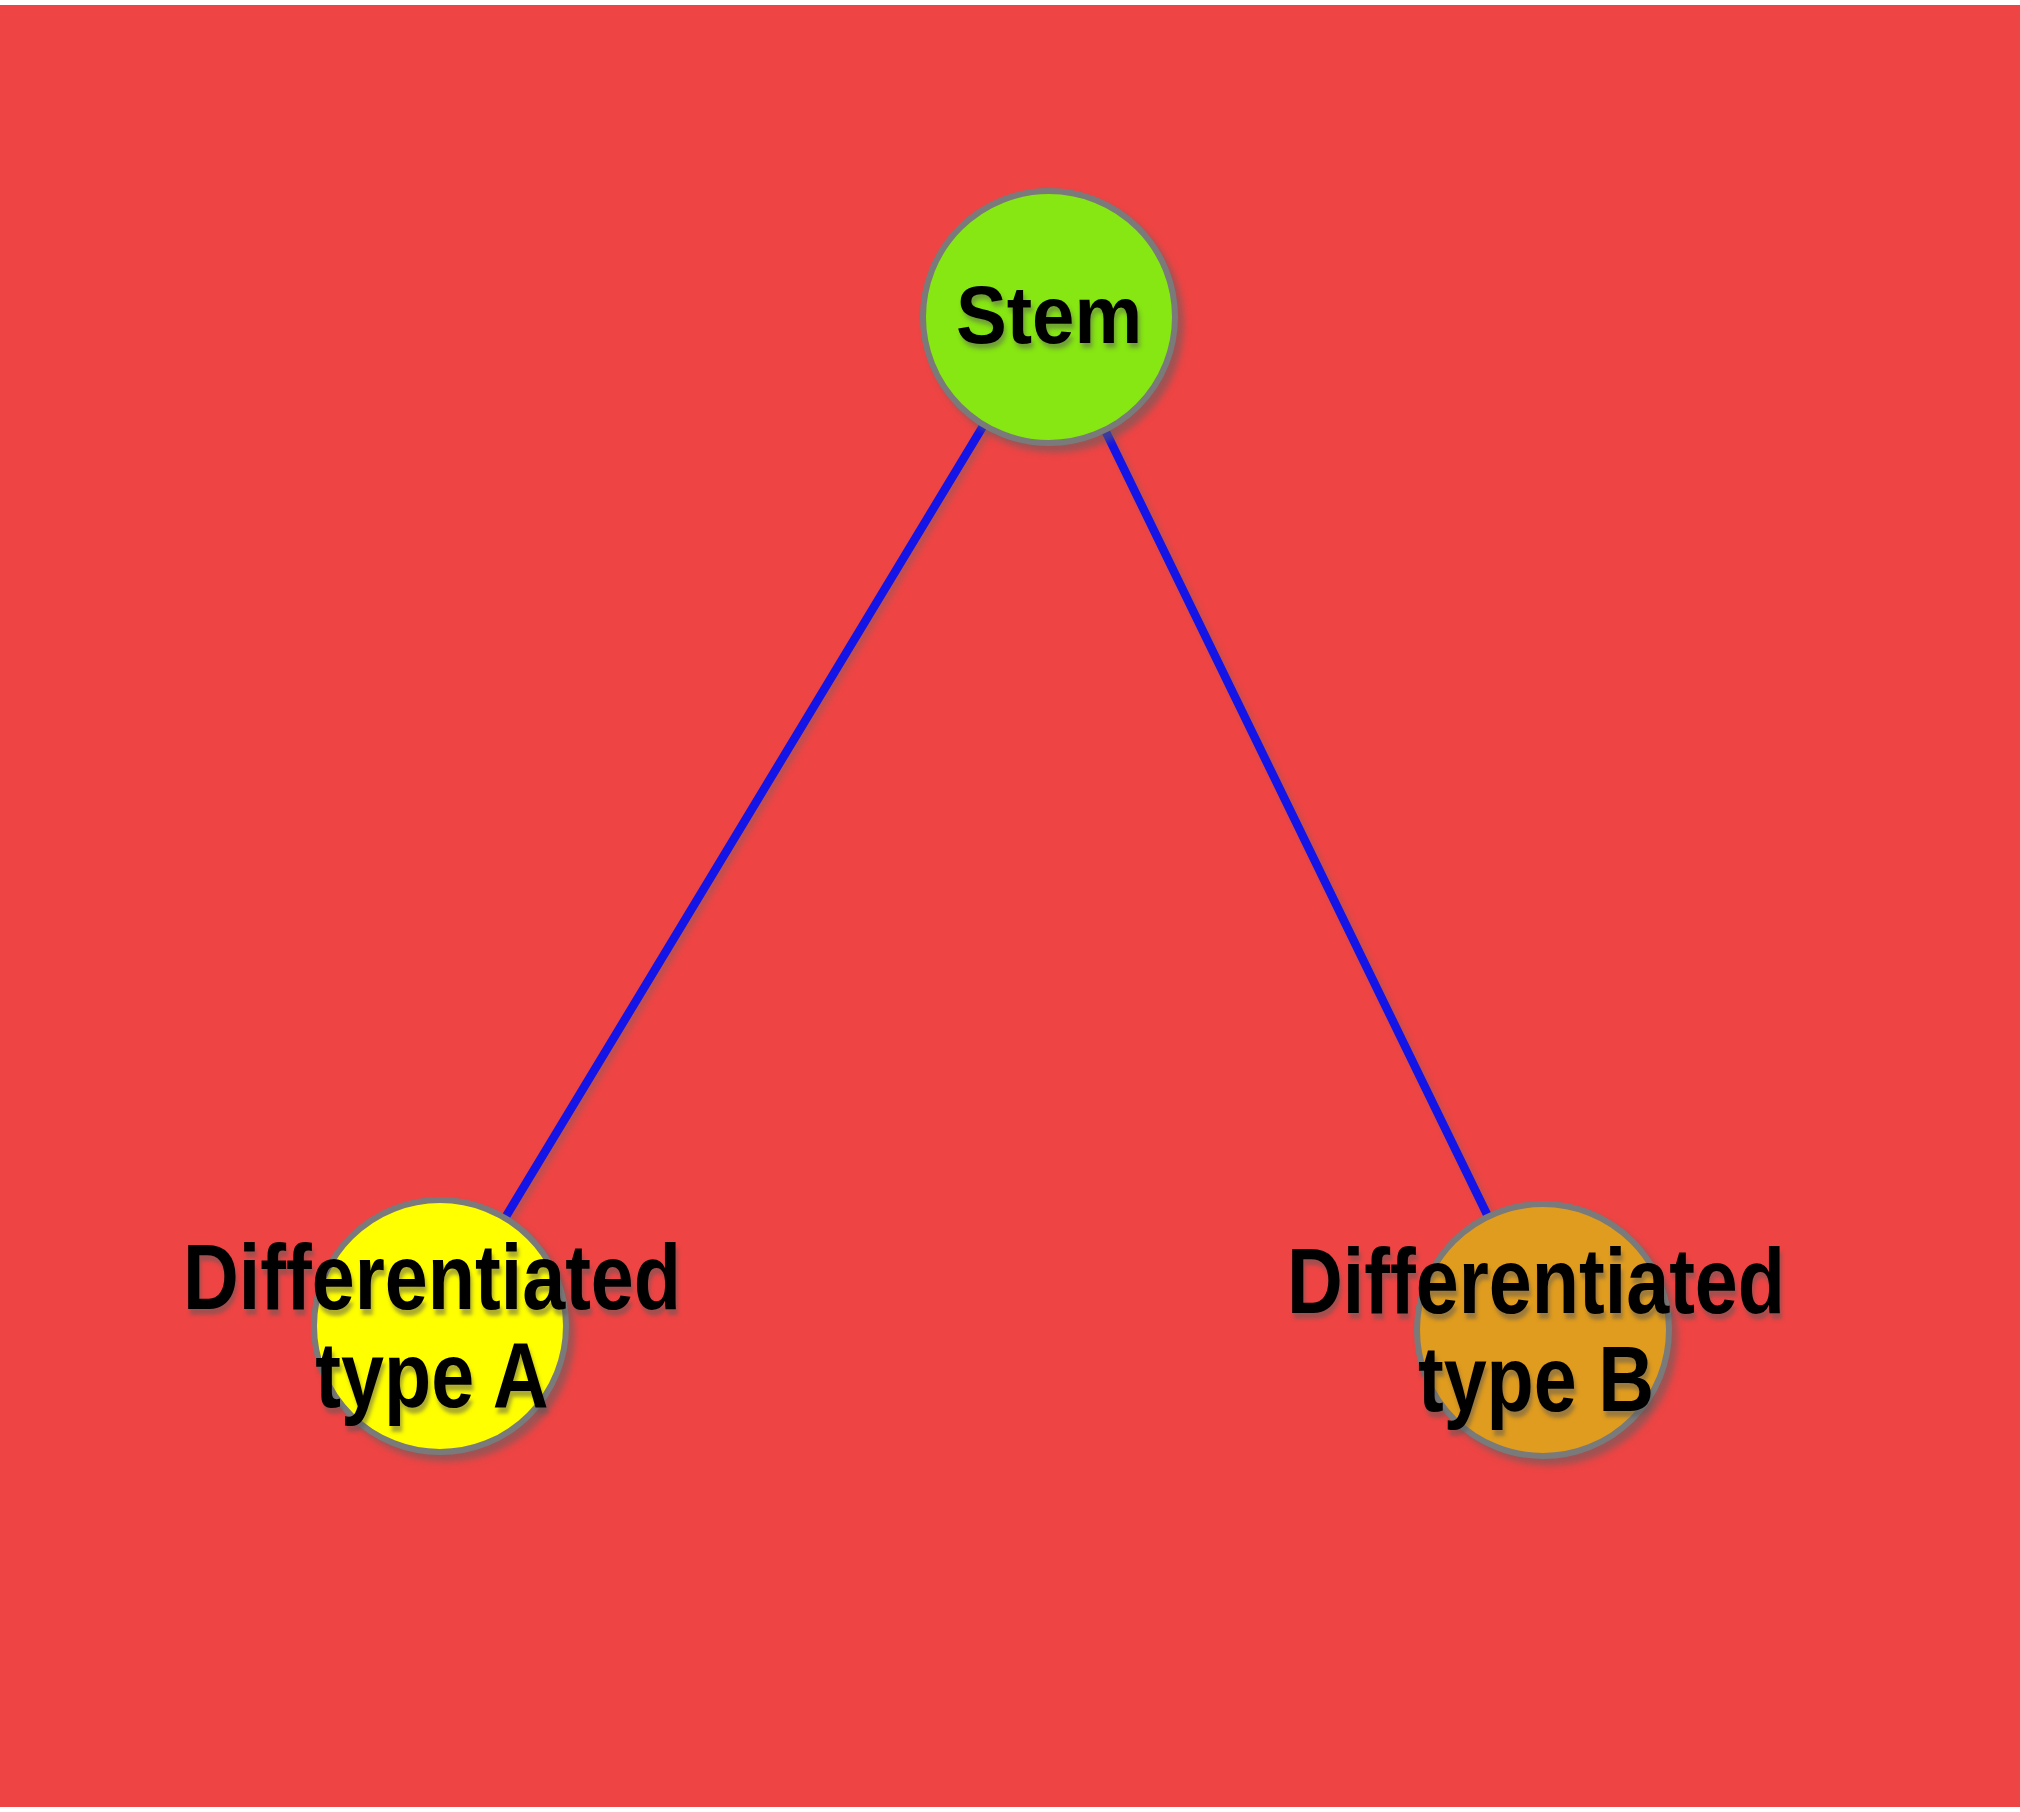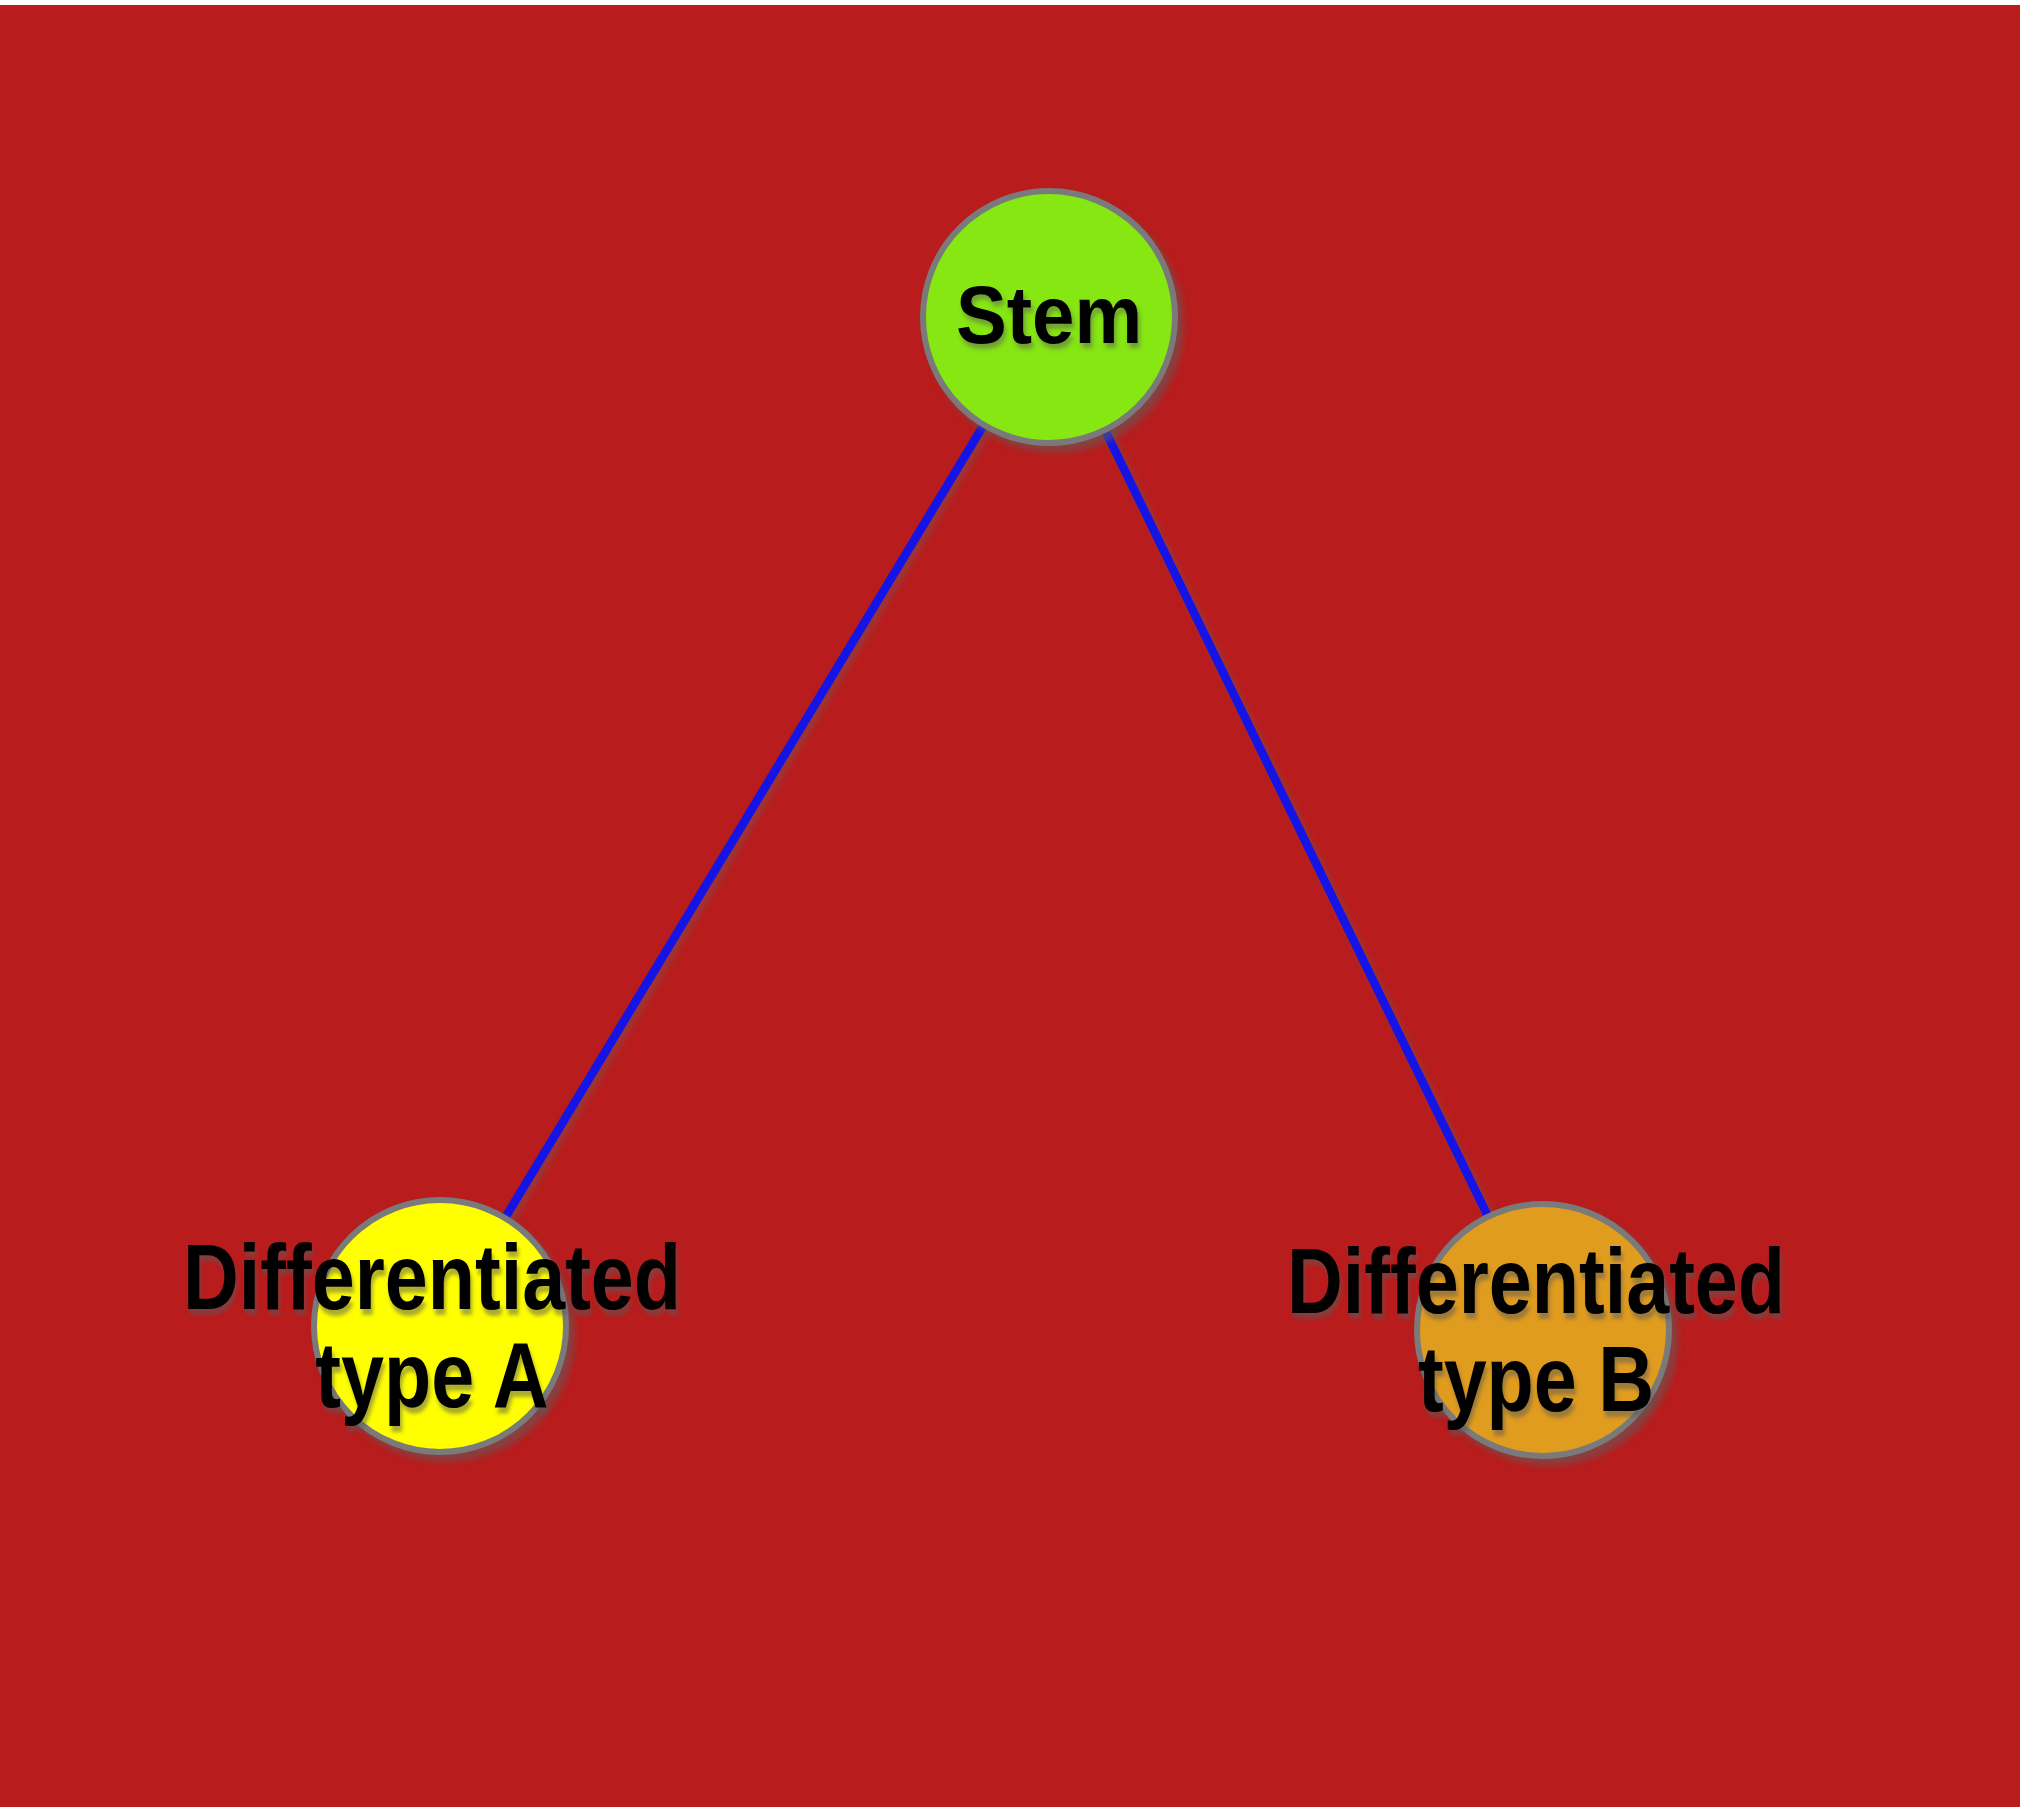--- a/index.html
+++ b/index.html
@@ -61,21 +61,21 @@
     transform: translate(-50%, -50%) scaleX(0.84);
   }
   .label-type-a { left: 432px;  top: 1322px; }
   .label-type-b { left: 1536px; top: 1326px; }
   .label-line { display: block; }
 </style>
 </head>
 <body>
 
 <div class="page">
-  <div class="canvas" style="background-color: #b91c1c;">
+  <div class="canvas" style="background-color: #ef4444;">
 
     <svg class="edges" width="2021" height="1802" viewBox="0 0 2384 2126">
       <line x1="1238" y1="367" x2="519" y2="1558" stroke-width="10" stroke-linecap="round" stroke="#1414e6"></line>
       <line x1="1238" y1="367" x2="1820" y2="1562" stroke-width="10" stroke-linecap="round" stroke="#1414e6"></line>
     </svg>
 
     <div class="node node-stem" style="background-color: rgb(134, 231, 18); border-color: rgb(122, 122, 122);"></div>
 
     <div class="node node-type-a" style="background-color: rgb(255, 255, 0); border-color: rgb(122, 122, 122);"></div>
 

